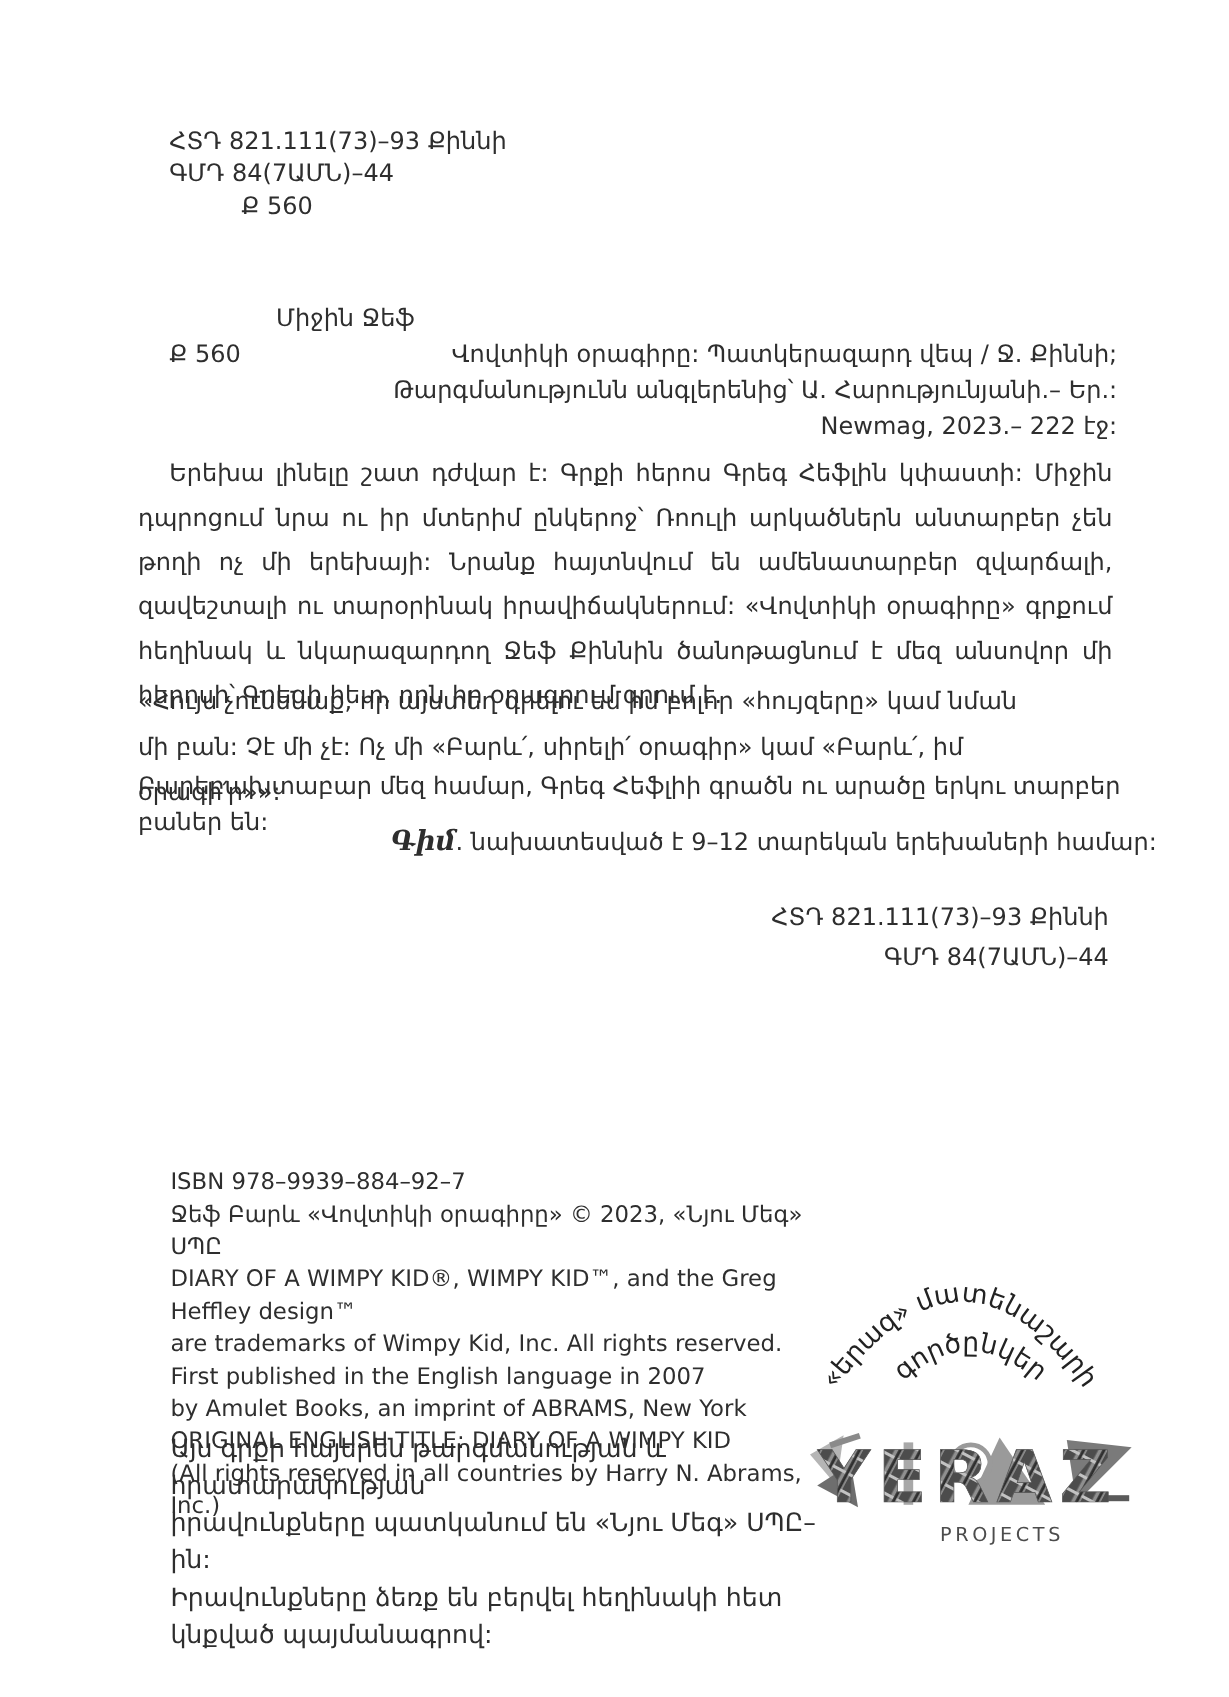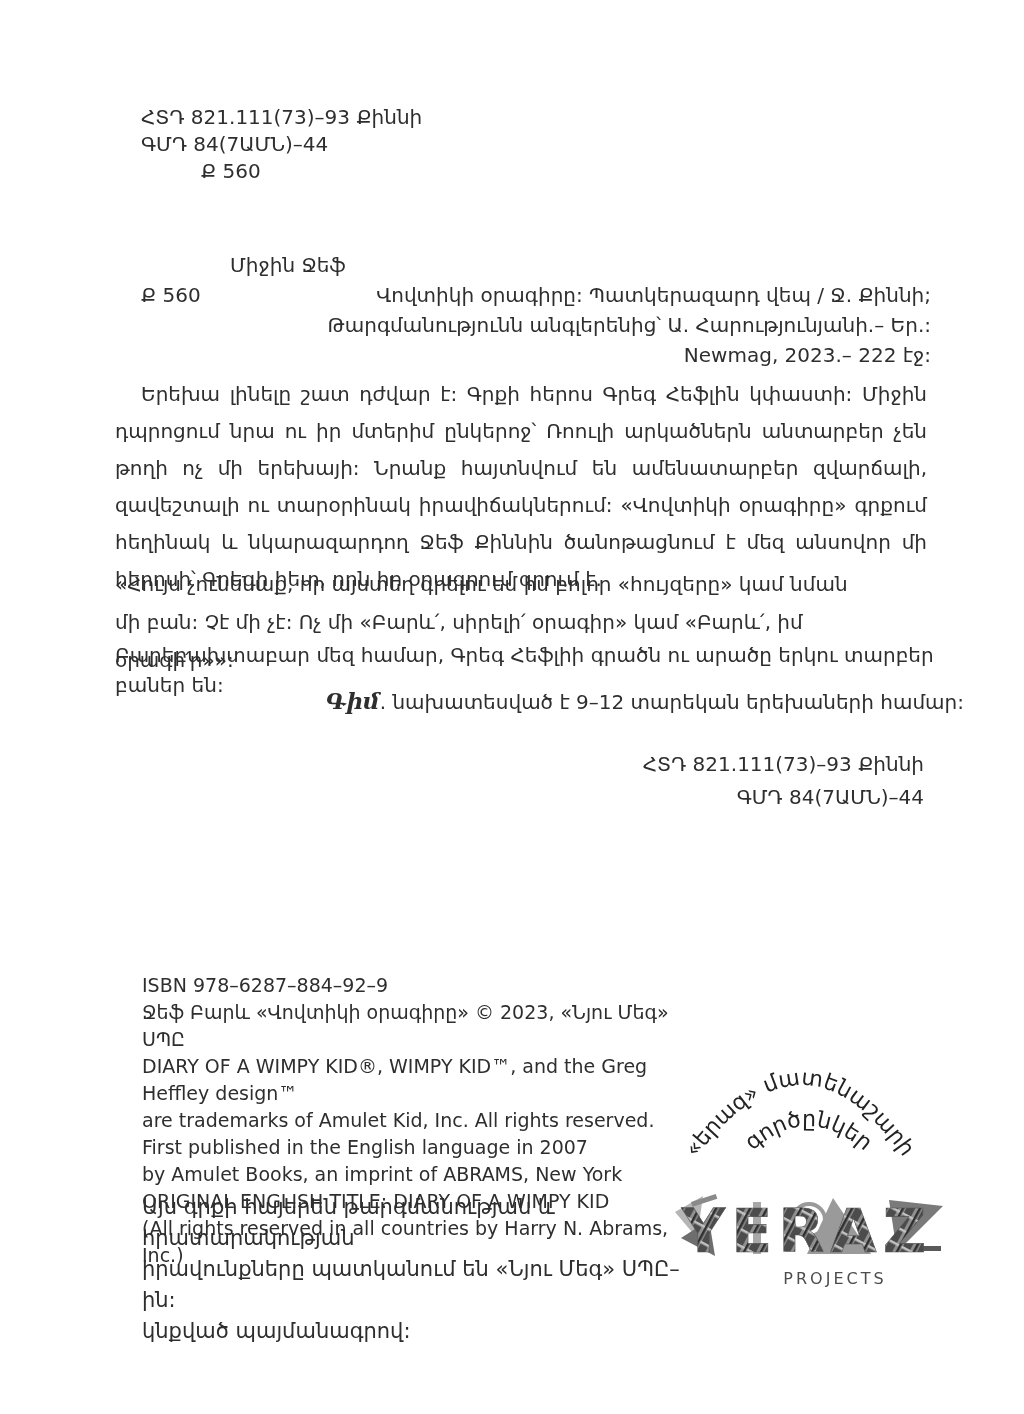--- a/index.html
+++ b/index.html
@@ -117,33 +117,34 @@
   <p class="blk fortunately">Բարեբախտաբար մեզ համար, Գրեգ Հեֆլիի գրածն ու արածը երկու տարբեր բաներ են:</p>
 
   <p class="blk age-note"><span class="lead">Գիմ</span><span>. նախատեսված է 9–12 տարեկան երեխաների համար:</span></p>
 
   <div class="blk catalog-bottom">
     <div>ՀՏԴ 821.111(73)–93 Քիննի</div>
     <div>ԳՄԴ 84(7ԱՄՆ)–44</div>
   </div>
 
   <div class="blk legal">
-    <div>ISBN 978–6287–884–92–9</div>
+    <div>ISBN 978–9939–884–92–7</div>
     <div>Ջեֆ Բարև «Վովտիկի օրագիրը» © 2023, «Նյու Մեգ» ՍՊԸ</div>
     <div>DIARY OF A WIMPY KID®, WIMPY KID™, and the Greg Heffley design™</div>
-    <div>are trademarks of Amulet Kid, Inc. All rights reserved.</div>
+    <div>are trademarks of Wimpy Kid, Inc. All rights reserved.</div>
     <div>First published in the English language in 2007</div>
     <div>by Amulet Books, an imprint of ABRAMS, New York</div>
     <div>ORIGINAL ENGLISH TITLE: DIARY OF A WIMPY KID</div>
     <div>(All rights reserved in all countries by Harry N. Abrams, Inc.)</div>
   </div>
 
   <div class="blk rights">
     <div>Այս գրքի հայերեն թարգմանության և հրատարակության</div>
     <div>իրավունքները պատկանում են «Նյու Մեգ» ՍՊԸ–ին:</div>
+    <div>Իրավունքները ձեռք են բերվել հեղինակի հետ</div>
     <div>կնքված պայմանագրով:</div>
   </div>
 
   <div class="blk logo">
     <svg width="300" height="236" viewBox="0 0 300 236" xmlns="http://www.w3.org/2000/svg">
       <defs>
         <pattern id="collage" width="15" height="15" patternUnits="userSpaceOnUse" patternTransform="rotate(28)">
           <rect width="15" height="15" fill="#8f8f8f"></rect>
           <rect width="8" height="15" fill="#4c4c4c"></rect>
           <rect y="10" width="15" height="2.5" fill="#c2c2c2"></rect>

